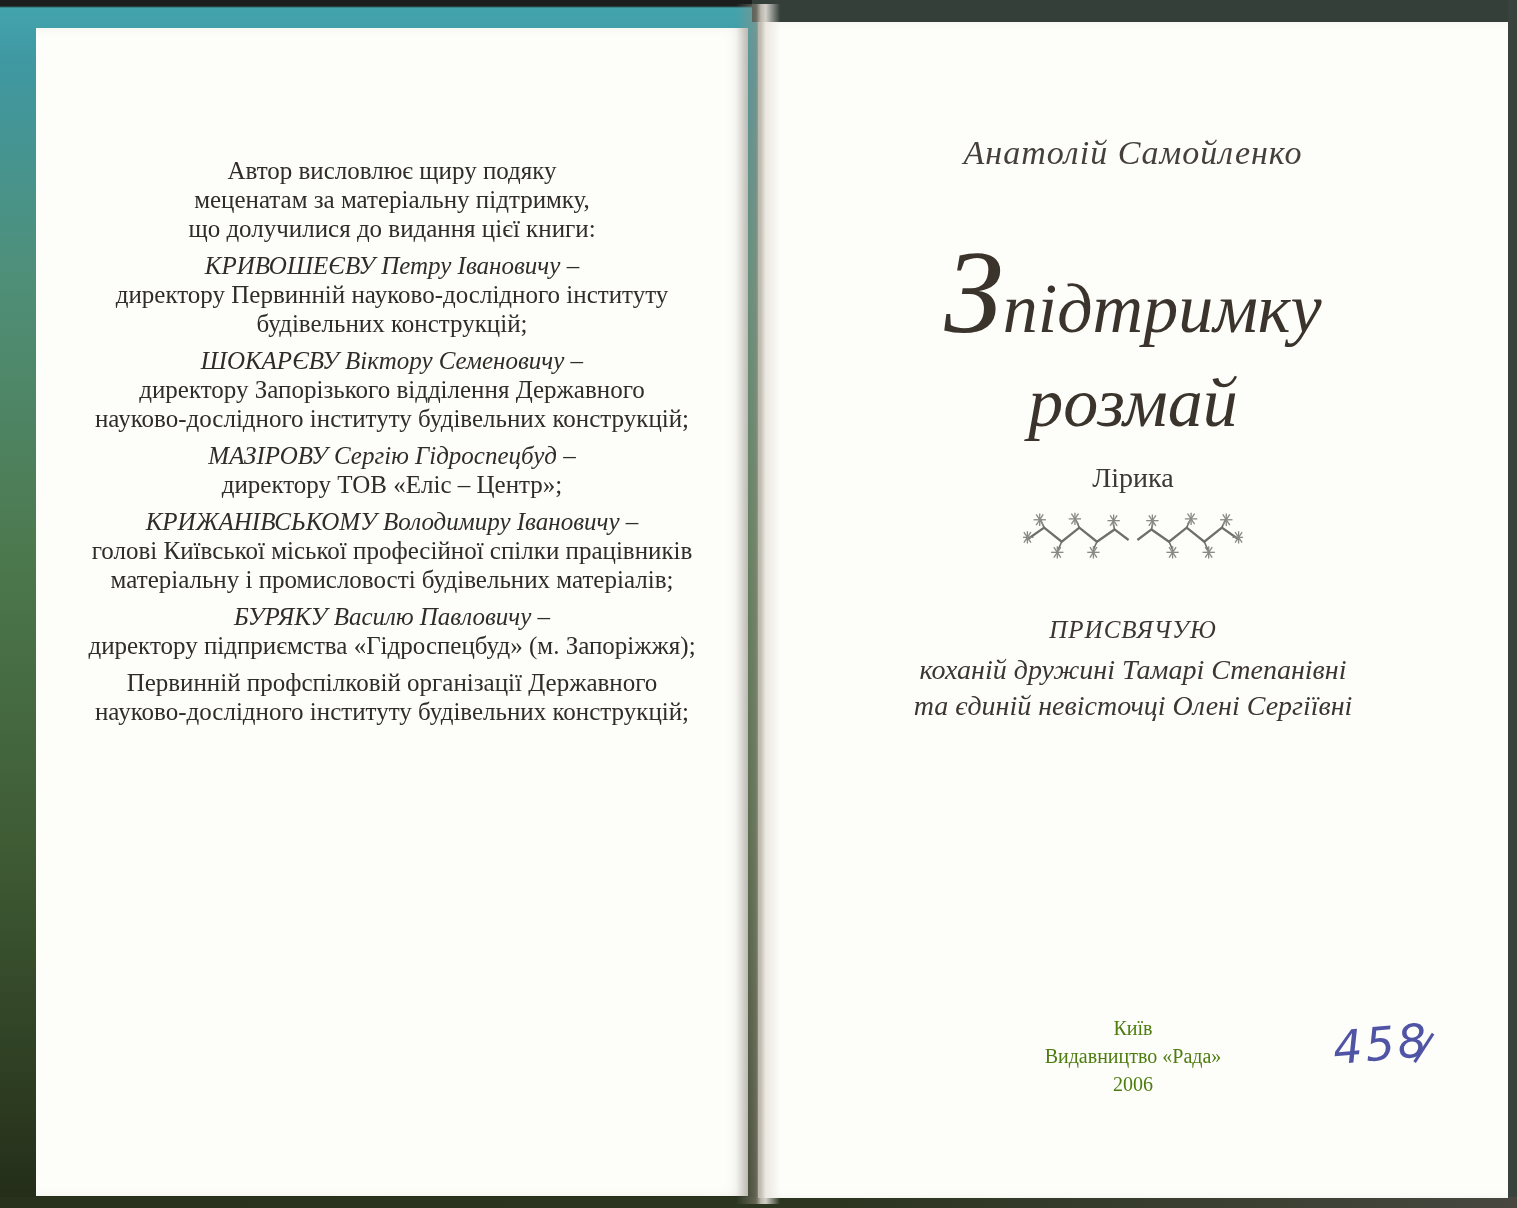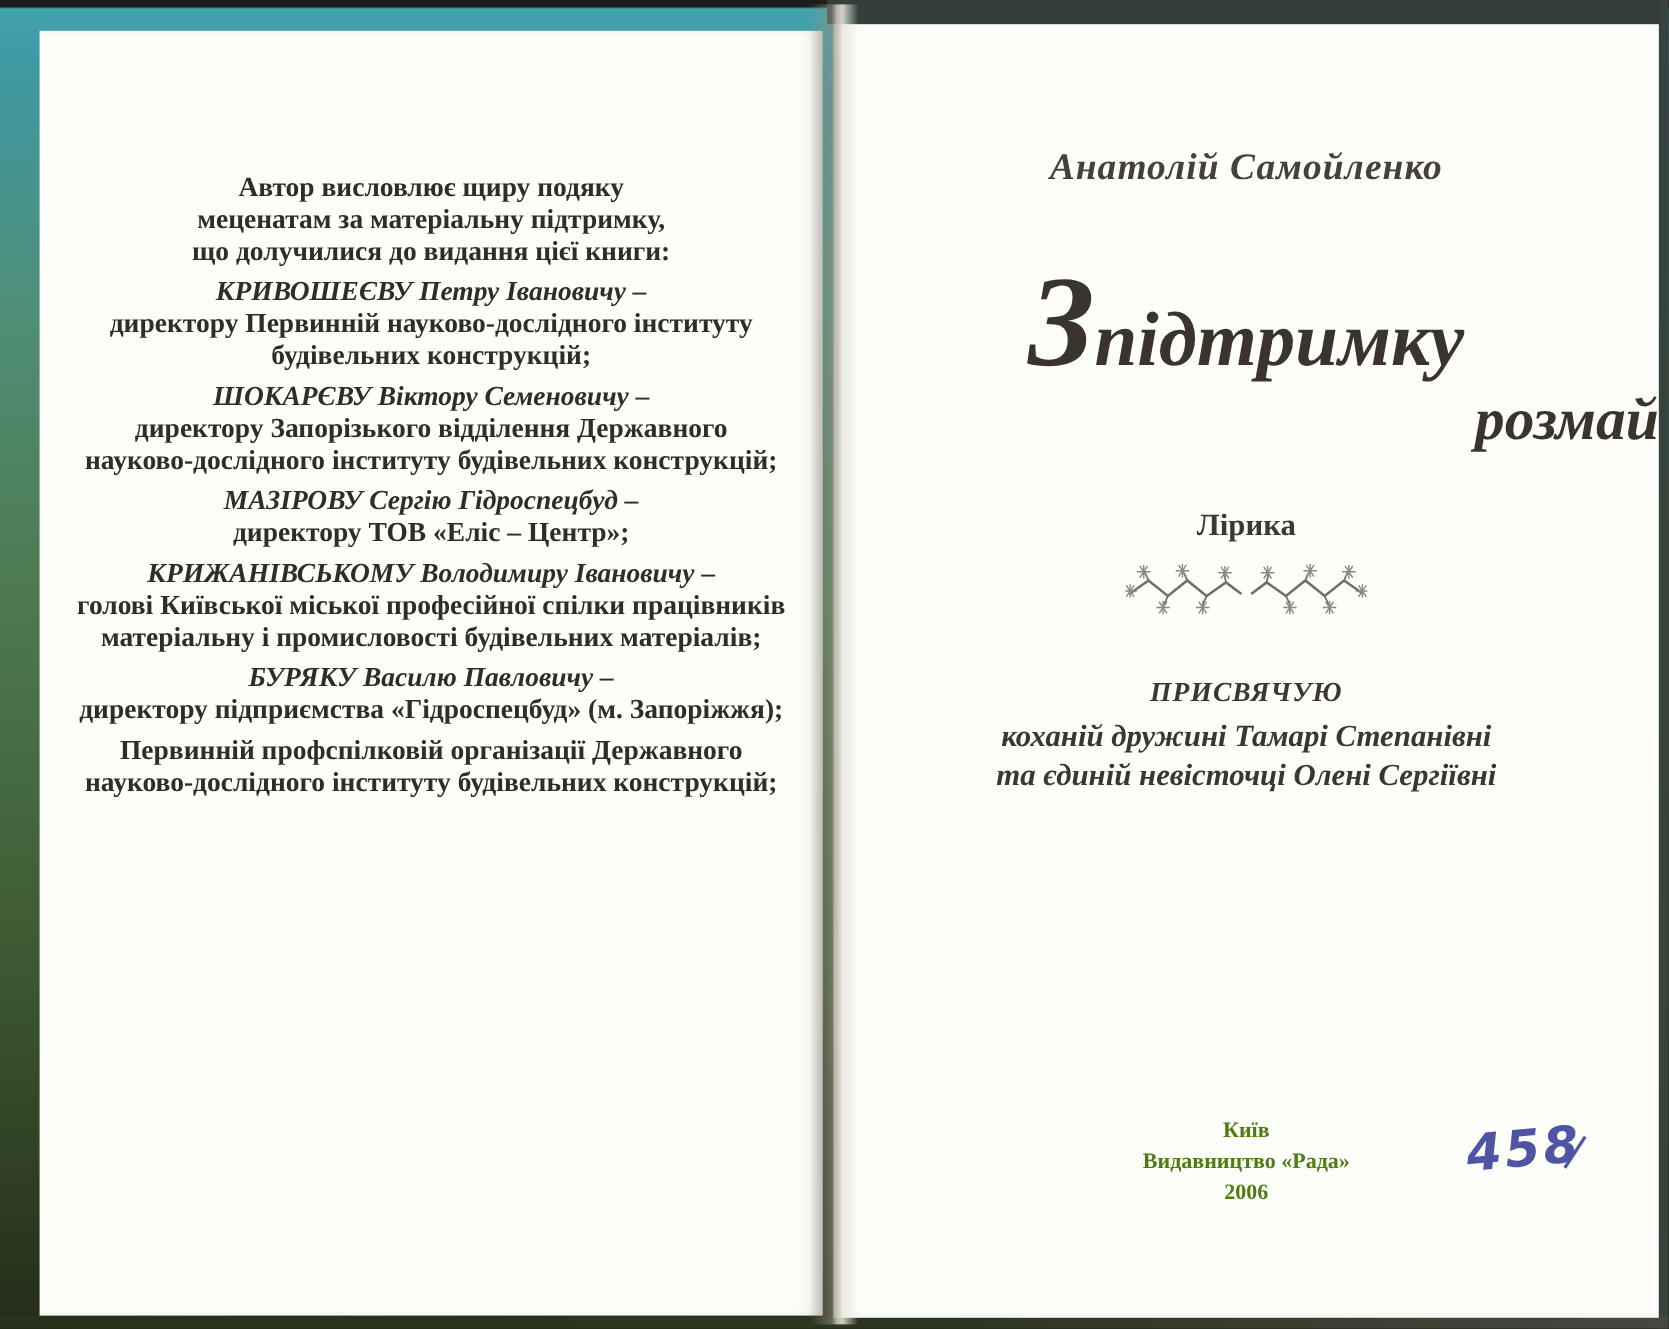--- a/index.html
+++ b/index.html
@@ -10,21 +10,21 @@
       #1c1e1e 0px, #1c1e1e 6px,
       #43a4ad 8px, #3f98a2 60px,
       #4f8f78 280px, #4d7a50 540px,
       #3f5c35 840px, #2c3a20 1110px, #232c18 100%);
   }
   .strip-top-right { position:absolute; left:752px; top:0; width:765px; height:22px; background:#343f3a; }
   .strip-right     { position:absolute; right:0; top:0; width:9px; height:100%; background:#39433d; }
   .strip-bottom    { position:absolute; left:0; bottom:0; width:100%; height:11px;
                      background:linear-gradient(90deg,#27311c 0%,#2b3520 55%,#47473f 100%); }
 
-  .page { position:absolute; background:#fdfdfa;font-weight:bold; }
+  .page { position:absolute; background:#fdfdfa; }
   .page-left  { left:36px;  top:28px; width:712px; height:1168px;
                 box-shadow:inset -14px 0 18px -12px rgba(90,85,75,.45); }
   .page-right { left:758px; top:22px; width:750px; height:1176px;
                 box-shadow:inset 14px 0 18px -12px rgba(90,85,75,.40); }
   .spine { position:absolute; left:736px; top:4px; width:48px; height:1200px; z-index:5;
            background:linear-gradient(90deg,
              rgba(255,255,255,0) 0%,
              rgba(150,144,132,.55) 42%,
              rgba(196,190,178,.95) 52%,
              rgba(236,233,226,.85) 62%,
@@ -36,21 +36,21 @@
   .intro { margin-top:128px; }
   .para  { margin-top:8px; }
   .donor-name { font-style:italic; }
 
   
   .rp-abs { position:absolute; left:0; width:100%; text-align:center; color:#39332c; }
   .author { top:112px; font-style:italic; font-size:34px; letter-spacing:1px; color:#46403a; }
   .title-block { top:212px; line-height:1; }
   .title-l1 { font-size:70px; font-style:italic; color:#3b342c; white-space:nowrap; }
   .title-init { font-size:118px; font-style:italic; }
-  .title-l2 { font-size:54px; font-style:italic; color:#3b342c; margin-top:2px;text-align:right; }
+  .title-l2 { font-size:70px; font-style:italic; color:#3b342c; margin-top:16px; }
   .subtitle { top:440px; font-size:28px; color:#3c3832; }
   .ornament { top:486px; }
   .dedication-h { top:594px; font-style:italic; font-size:25px; letter-spacing:1px; color:#3c3630; }
   .dedication-lines { top:630px; font-style:italic; font-size:28px; line-height:36px; color:#3c3630; }
   .imprint { top:992px; font-size:20px; line-height:28px; color:#4d7c0f; }
   .handwritten { position:absolute; left:575px; top:995px; z-index:6;
                  font-family:"DejaVu Sans",sans-serif; font-style:italic; font-size:46px;
                  color:#4f54a4; transform:rotate(-5deg); letter-spacing:3px; }
   .hw-strike { position:absolute; right:-2px; top:20px; width:8px; height:34px;
                border-left:3px solid #4f54a4; transform:rotate(38deg); }

